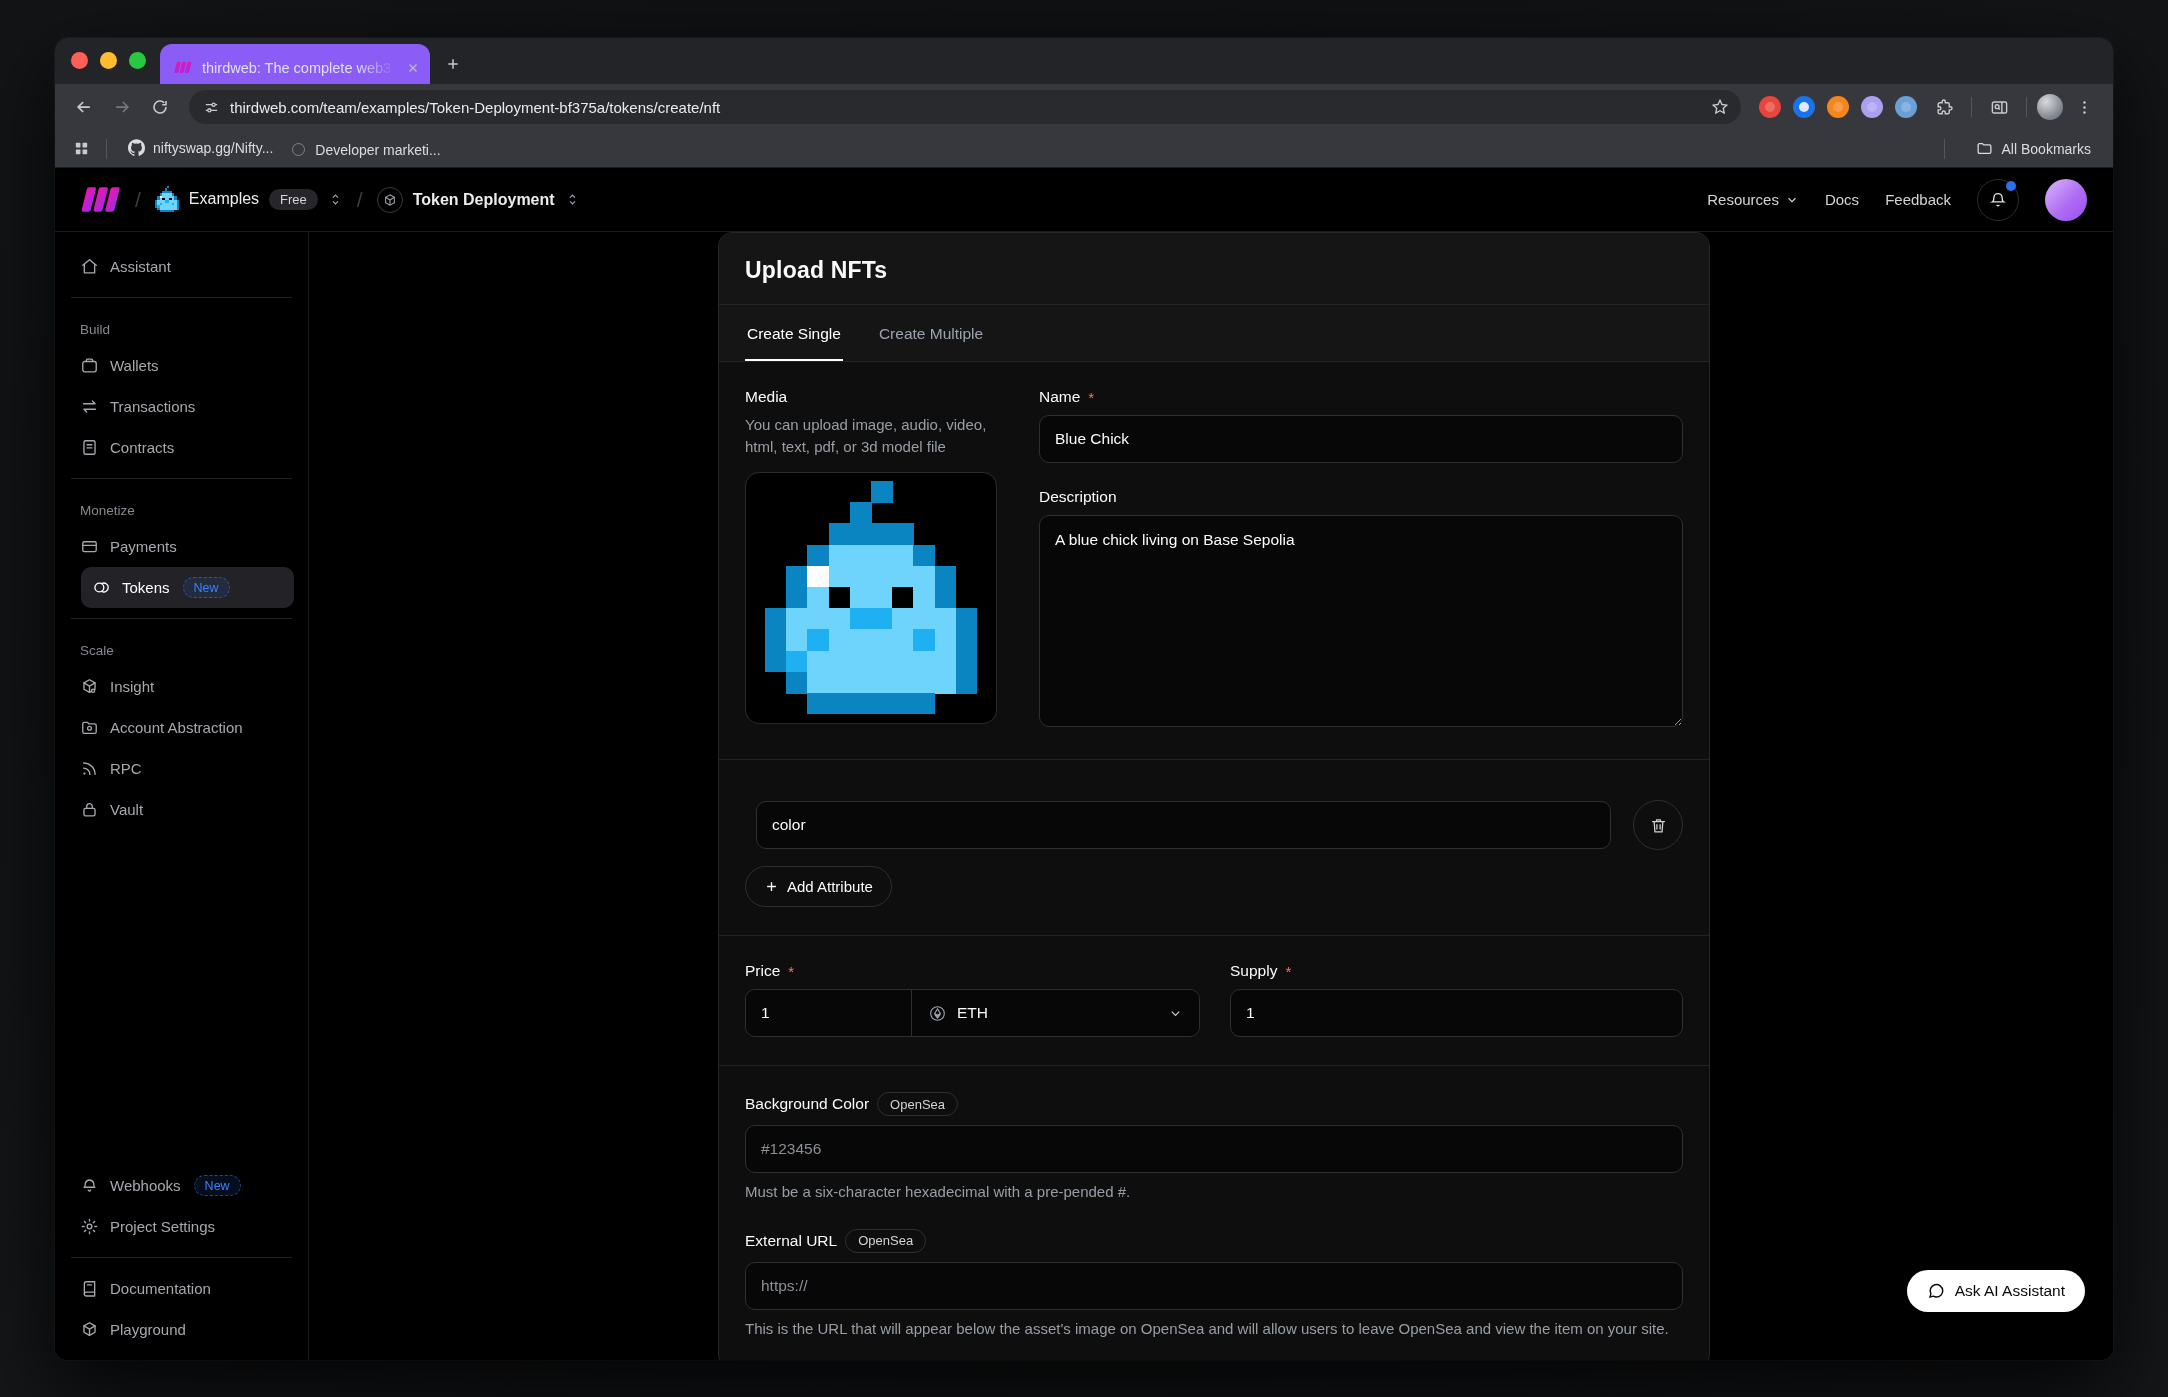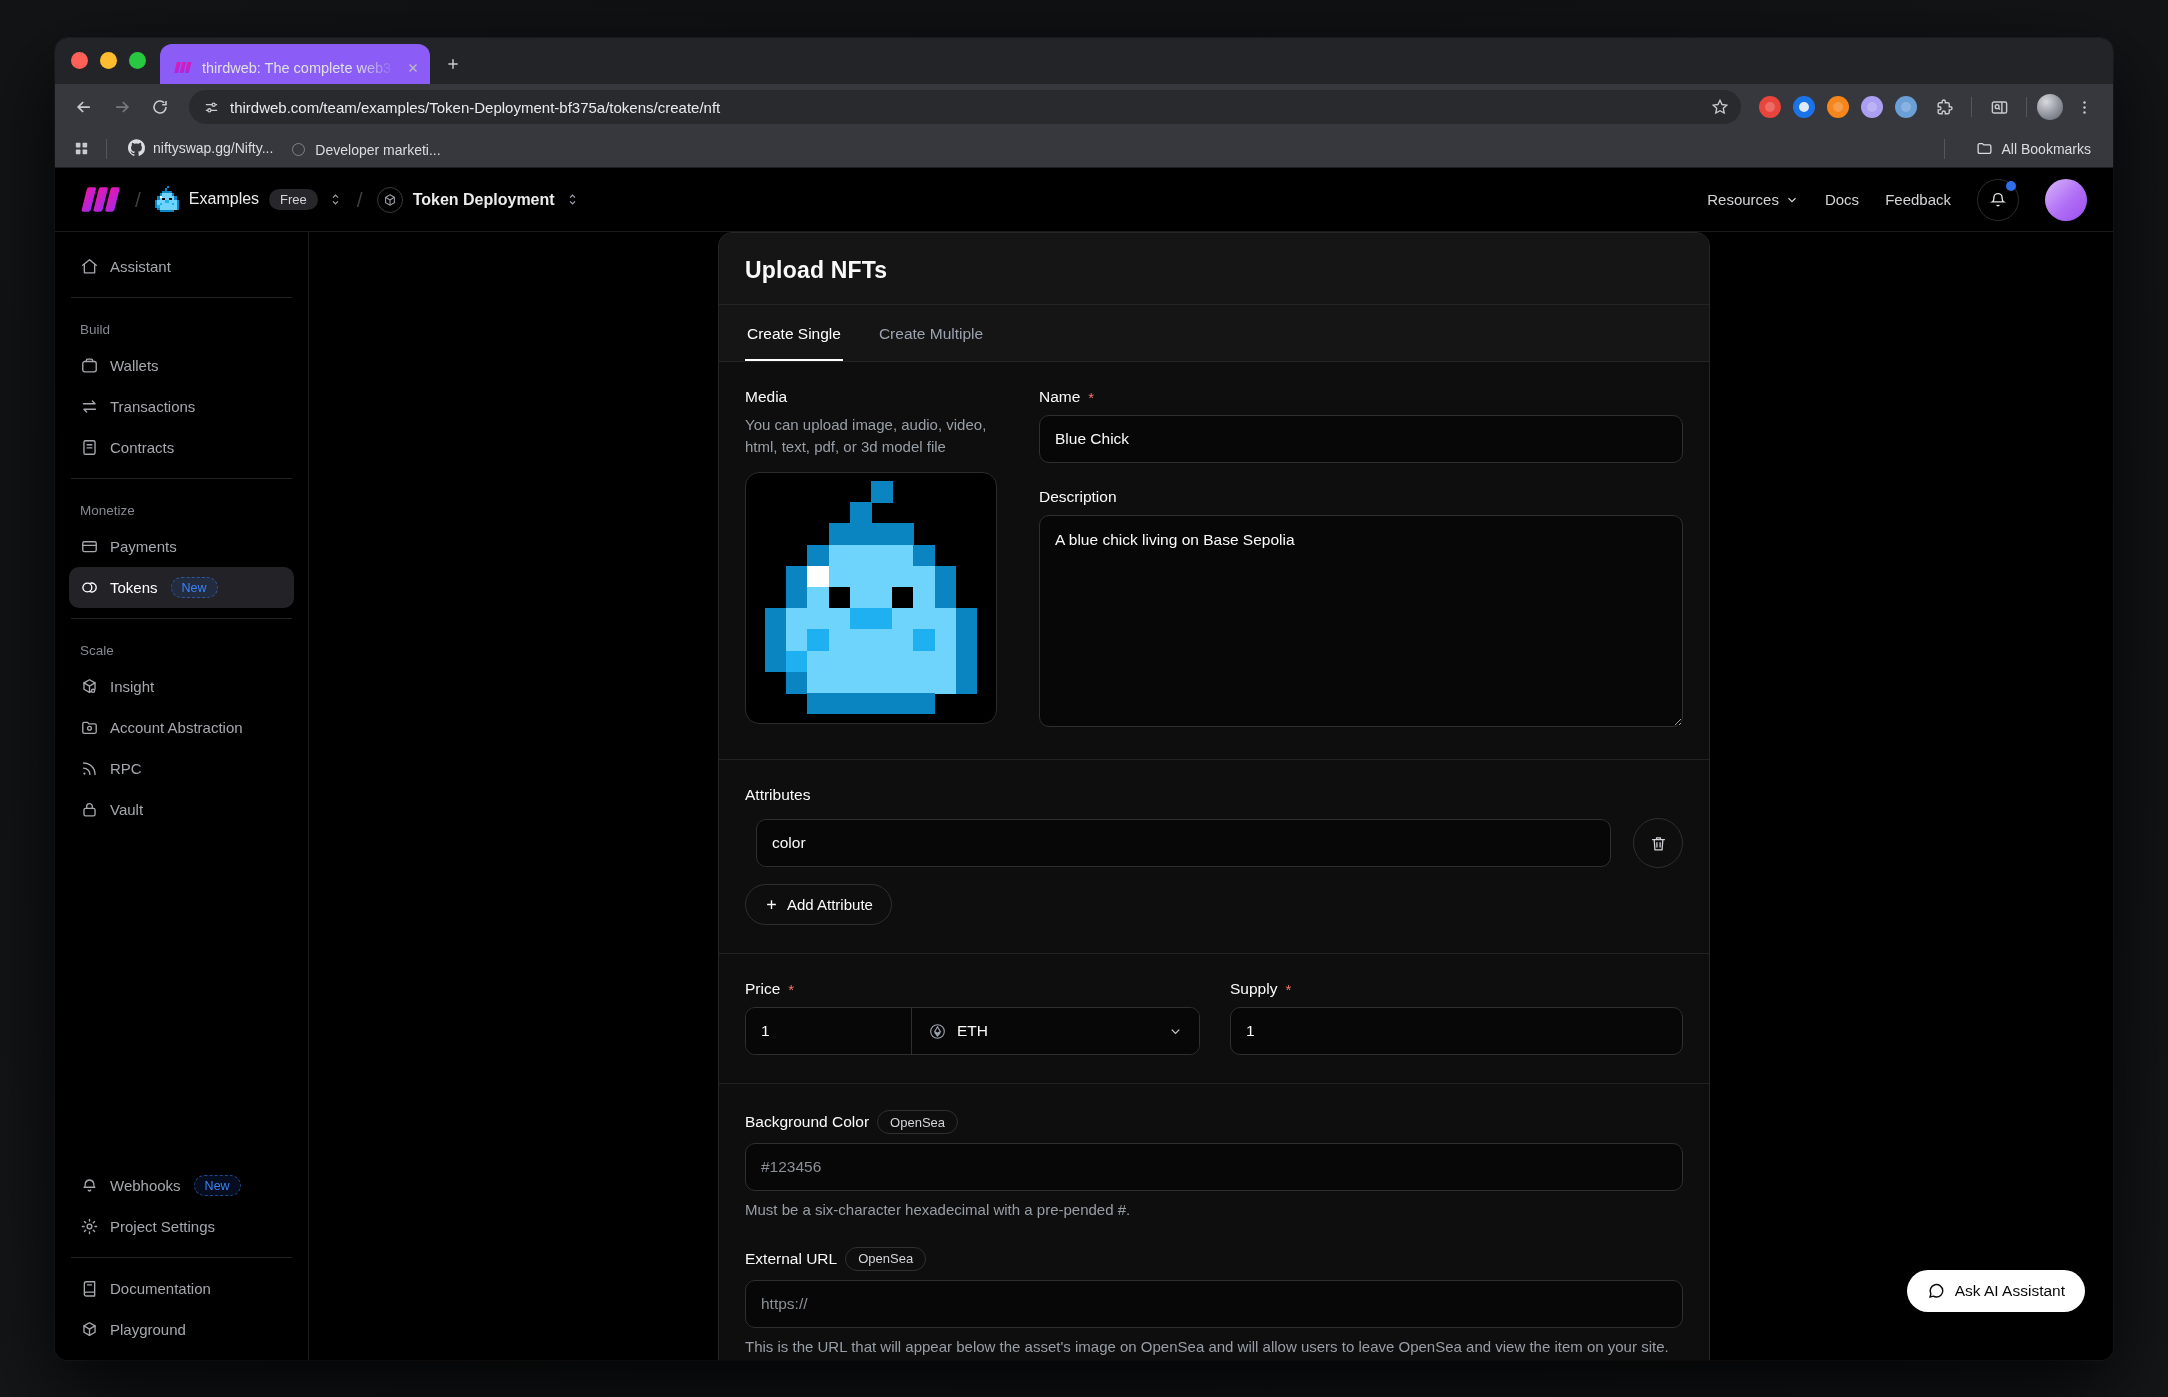--- a/index.html
+++ b/index.html
@@ -49,21 +49,21 @@
   .crumb-strong{ font-weight:700; }
   .hdr-right{ margin-left:auto; display:flex; align-items:center; gap:26px; }
   .hdr-link{ font-size:15px; color:#d4d4d8; display:flex; align-items:center; gap:6px; }
   .bell-wrap{ width:42px; height:42px; border-radius:50%; border:1px solid #2c2c30; display:flex; align-items:center; justify-content:center; color:#e4e4e7; position:relative; }
   .bell-dot{ position:absolute; top:1px; right:2px; width:10px; height:10px; border-radius:50%; background:#2f6fed; }
   .user-avatar{ width:42px; height:42px; border-radius:50%; background:linear-gradient(135deg,#d9b6fb 0%,#b06ef5 55%,#9a4df0 100%); }
 
   .site-body{ flex:1; display:flex; overflow:hidden; }
   .sidebar{ width:254px; border-right:1px solid #1b1b1b; padding:14px 14px 10px; display:flex; flex-direction:column; font-size:15px; }
   .sb-item{ display:flex; align-items:center; gap:11px; height:41px; padding:0 11px; border-radius:10px; color:#a6a8ad; }
-  .sb-item.sel{ background:#232327; color:#fff; }
+  .sb-item.sel{ background:#232327; color:#fff;margin-left:12px; }
   .sb-item .ic{ display:flex; width:19px; }
   .sb-sec-title{ color:#85888f; font-size:13.5px; margin:14px 11px 8px; }
   .sb-div{ height:1px; background:#222226; margin:10px 2px; }
   .badge-new{ margin-left:2px; color:#3b82f6; background:rgba(37,99,235,.13); border:1px dashed rgba(59,130,246,.5);
     font-size:12.5px; padding:2.5px 10px; border-radius:999px; }
   .sb-footer{ margin-top:auto; }
 
   .main{ flex:1; position:relative; overflow:hidden; }
   .card{ position:absolute; left:409px; top:0; width:992px; background:#0e0e0e;
     border:1px solid #262626; border-radius:14px; }
@@ -644,21 +644,20 @@
                     <span class="req">*</span>
                 </div>
                 <input class="inp fgap" value="Blue Chick" style="">
                 <div class="name-desc-gap lbl">Description</div>
                 <textarea class="inp fgap" style="">A blue chick living on Base Sepolia</textarea>
               </div>
             </div>
           </div>
 
           <div class="sec">
-            <div class="lbl">Attributes</div>
             <div id="attr-rows">
                 <div class="attr-row">
                   <input class="inp" value="color" style="">
                   <button class="trash-btn">
                     <svg width="19" height="19" viewBox="0 0 24 24" fill="none" stroke="currentColor" stroke-width="1.6" stroke-linecap="round" stroke-linejoin="round">
                       <path d="M4.5 7h15M9.5 7V5h5v2M6.5 7l1 13h9l1-13M10 11v5.5M14 11v5.5"></path>
                     </svg>
                   </button>
                 </div>
               </div>

